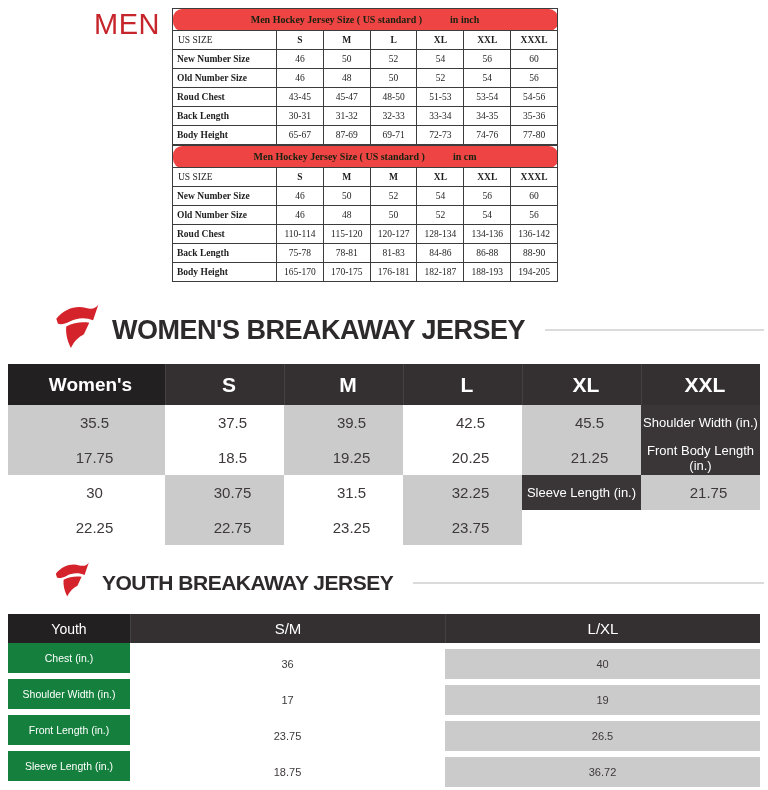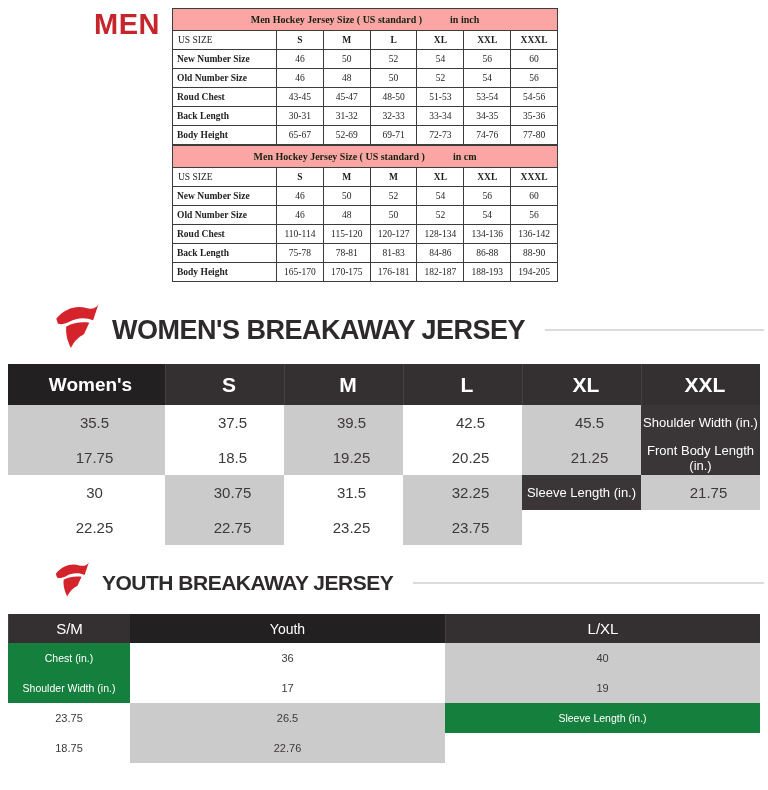--- a/index.html
+++ b/index.html
@@ -7,34 +7,34 @@
   body {
     width:768px; height:790px; background:#ffffff;
     font-family:"Liberation Sans", sans-serif;
     overflow:hidden;
   }
 
   
   .men-section { position:relative; height:298px; }
   .men-title {
     position:absolute; left:94px; top:8px;
-    font-size:29px; font-weight:bold; color:#c6252b; letter-spacing:.5px;
+    font-size:29px; font-weight:normal; color:#c6252b; letter-spacing:.5px;
   }
   .men-tables { position:absolute; left:172px; top:8px; width:386px; }
   table.men-table {
     border-collapse:collapse; width:100%; table-layout:fixed;
     font-family:"Liberation Serif", serif; color:#1d1d1d;
   }
   .men-table td {
     border:1px solid #3c3c3c; height:19px; text-align:center;
     font-size:9.5px; padding:0 2px; overflow:hidden; white-space:nowrap;
   }
   .men-table td.green-header {
-    background:#fca5a5; font-weight:bold; font-size:10px; height:22px;
-    text-align:center; color:#16220f;
+    background:#ef4444; font-weight:bold; font-size:10px; height:22px;
+    text-align:center; color:#16220f;border-radius:9px;
   }
   .men-table .mt-unit { margin-left:28px; }
   .men-table td.c-rowlabel { text-align:left; padding-left:4px; font-weight:bold; }
   .men-table td.c-corner { text-align:left; padding-left:5px; font-weight:normal; }
   .men-table td.c-size { font-weight:bold; }
 
   
   .section-header {
     display:flex; align-items:center; padding-left:54px; padding-right:4px;
   }
@@ -79,21 +79,21 @@
     display:flex; align-items:center; justify-content:center;
     font-size:15px; border-left:1px solid #454142;
   }
   .yh.first { background:#232021; font-size:14px; border-left:none; }
   .yl {
     height:30px; background:#15803d; color:#fff; font-size:10.5px;
     display:flex; align-items:center; justify-content:center; text-align:center;
   }
   .yc {
     height:30px; display:flex; align-items:center; justify-content:center;
-    font-size:11px; color:#3d393a;
+    font-size:11px; color:#3d393a;margin-top:6px;
   }
   .yc.gray { background:#cccbcb; }
 </style>
 </head>
 <body>
 
 <div class="men-section">
   <div class="men-title">MEN</div>
   <div class="men-tables">
       <table class="men-table">
@@ -151,21 +151,21 @@
             <td class="c-val">30-31</td>
             <td class="c-val">31-32</td>
             <td class="c-val">32-33</td>
             <td class="c-val">33-34</td>
             <td class="c-val">34-35</td>
             <td class="c-val">35-36</td>
           </tr>
           <tr>
             <td class="c-rowlabel">Body Height</td>
             <td class="c-val">65-67</td>
-            <td class="c-val">52-69</td>
+            <td class="c-val">87-69</td>
             <td class="c-val">69-71</td>
             <td class="c-val">72-73</td>
             <td class="c-val">74-76</td>
             <td class="c-val">77-80</td>
           </tr>
         </tbody>
       </table>
       <table class="men-table">
         <colgroup>
           <col style="width: 104px;">
@@ -284,27 +284,28 @@
   <span class="logo">
     <svg width="36" height="42" viewBox="0 0 60 64" aria-hidden="true">
       <path d="M3 20 C14 6 30 2 42 6 C50 8 55 6 58 1 L51 22 C42 18 30 18 20 24 C14 27 8 28 5 26 Z" fill="#d5232b"></path>
       <path d="M16 30 C26 24 38 24 46 25 L39 40 C32 44 27 48 22 58 C17 48 15 38 16 30 Z" fill="#d5232b"></path>
     </svg>
   </span>
   <span class="section-title">YOUTH BREAKAWAY JERSEY</span>
   <span class="header-rule"></span>
 </div>
 <div class="youth-grid">
+    <div class="yh first">Youth</div>
     <div class="yh">S/M</div>
-    <div class="yh first">Youth</div>
     <div class="yh">L/XL</div>
     <div class="yl">Chest (in.)</div>
     <div class="yc">36</div>
     <div class="yc gray">40</div>
     <div class="yl">Shoulder Width (in.)</div>
     <div class="yc">17</div>
     <div class="yc gray">19</div>
+    <div class="yl">Front Length (in.)</div>
     <div class="yc">23.75</div>
     <div class="yc gray">26.5</div>
     <div class="yl">Sleeve Length (in.)</div>
     <div class="yc">18.75</div>
-    <div class="yc gray">22.76</div>
+    <div class="yc gray">36.72</div>
   </div>
 
 </body></html>

